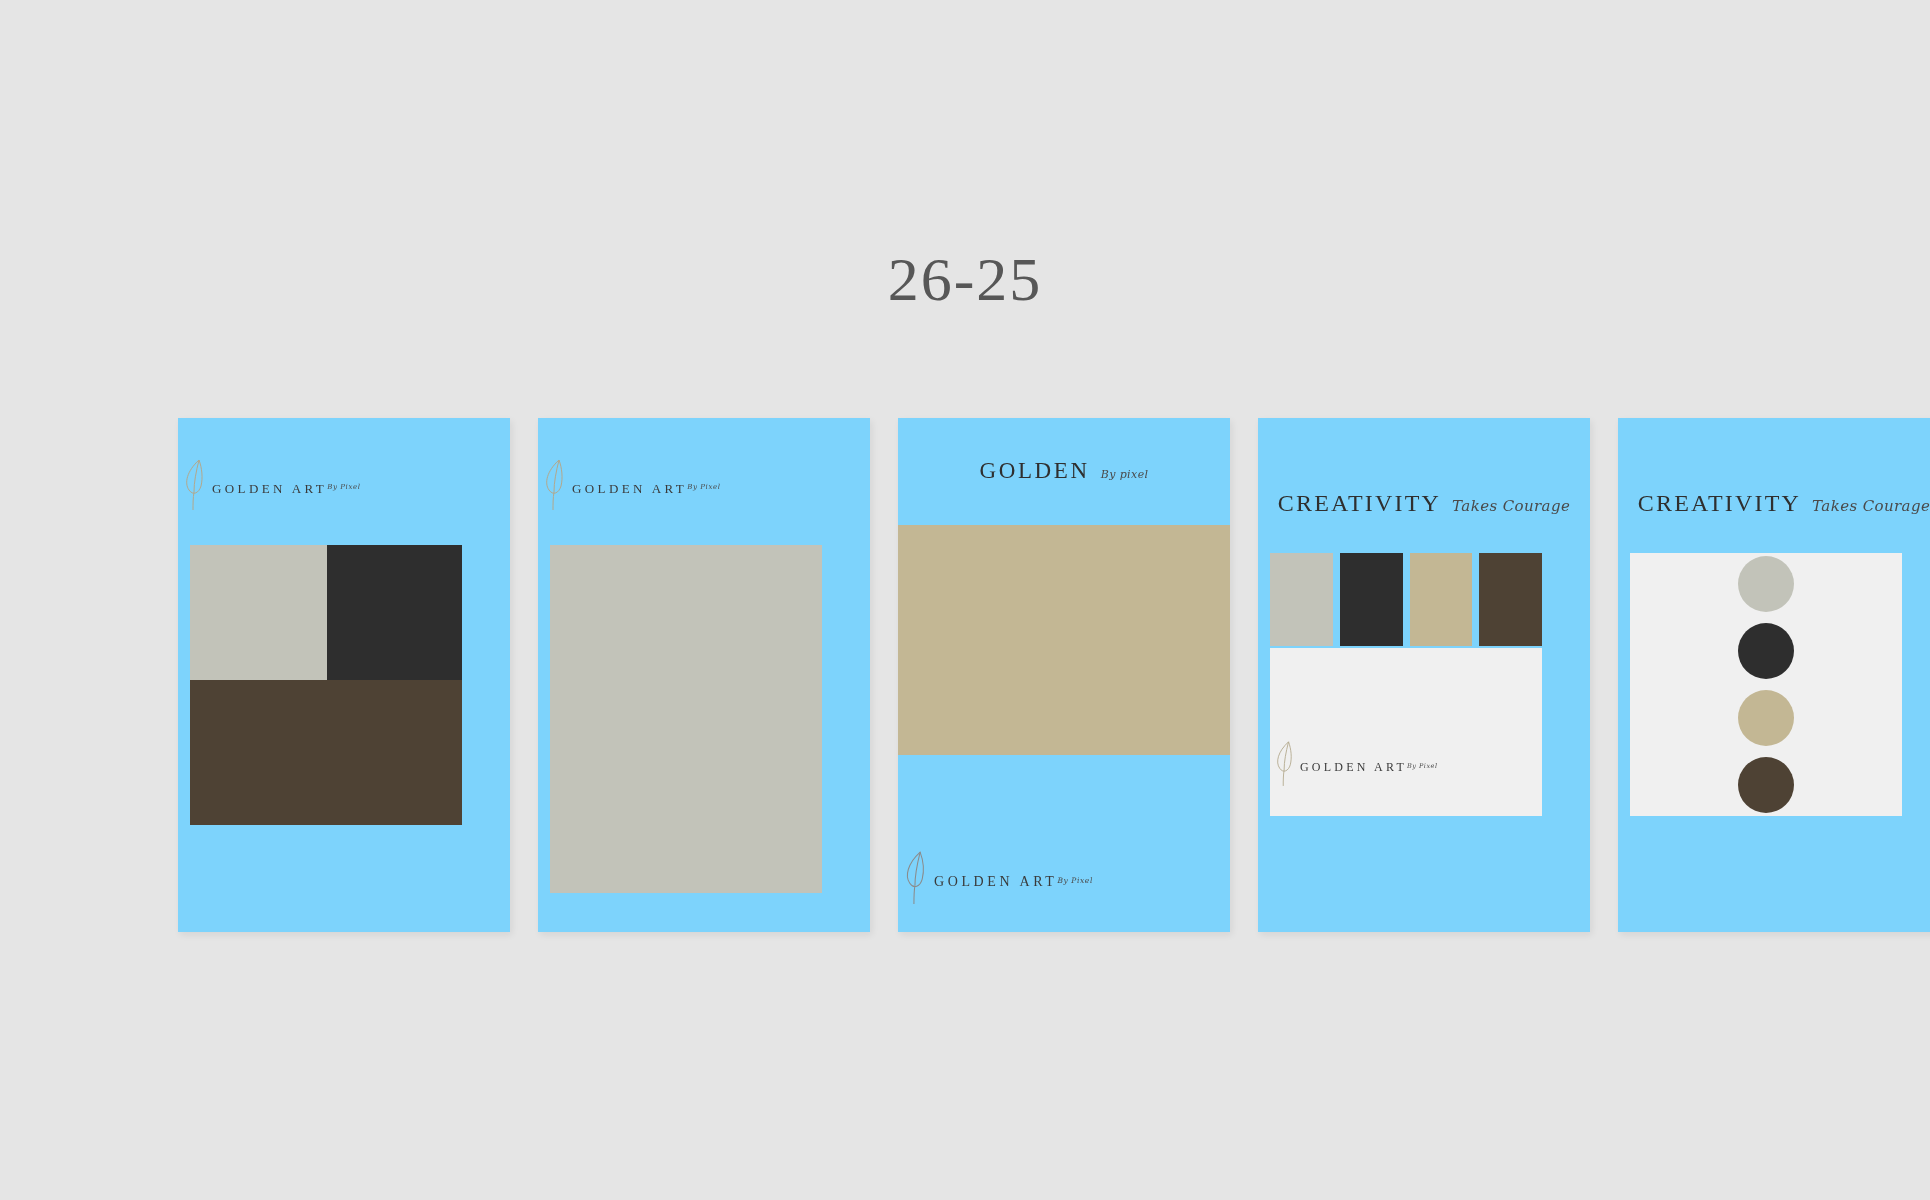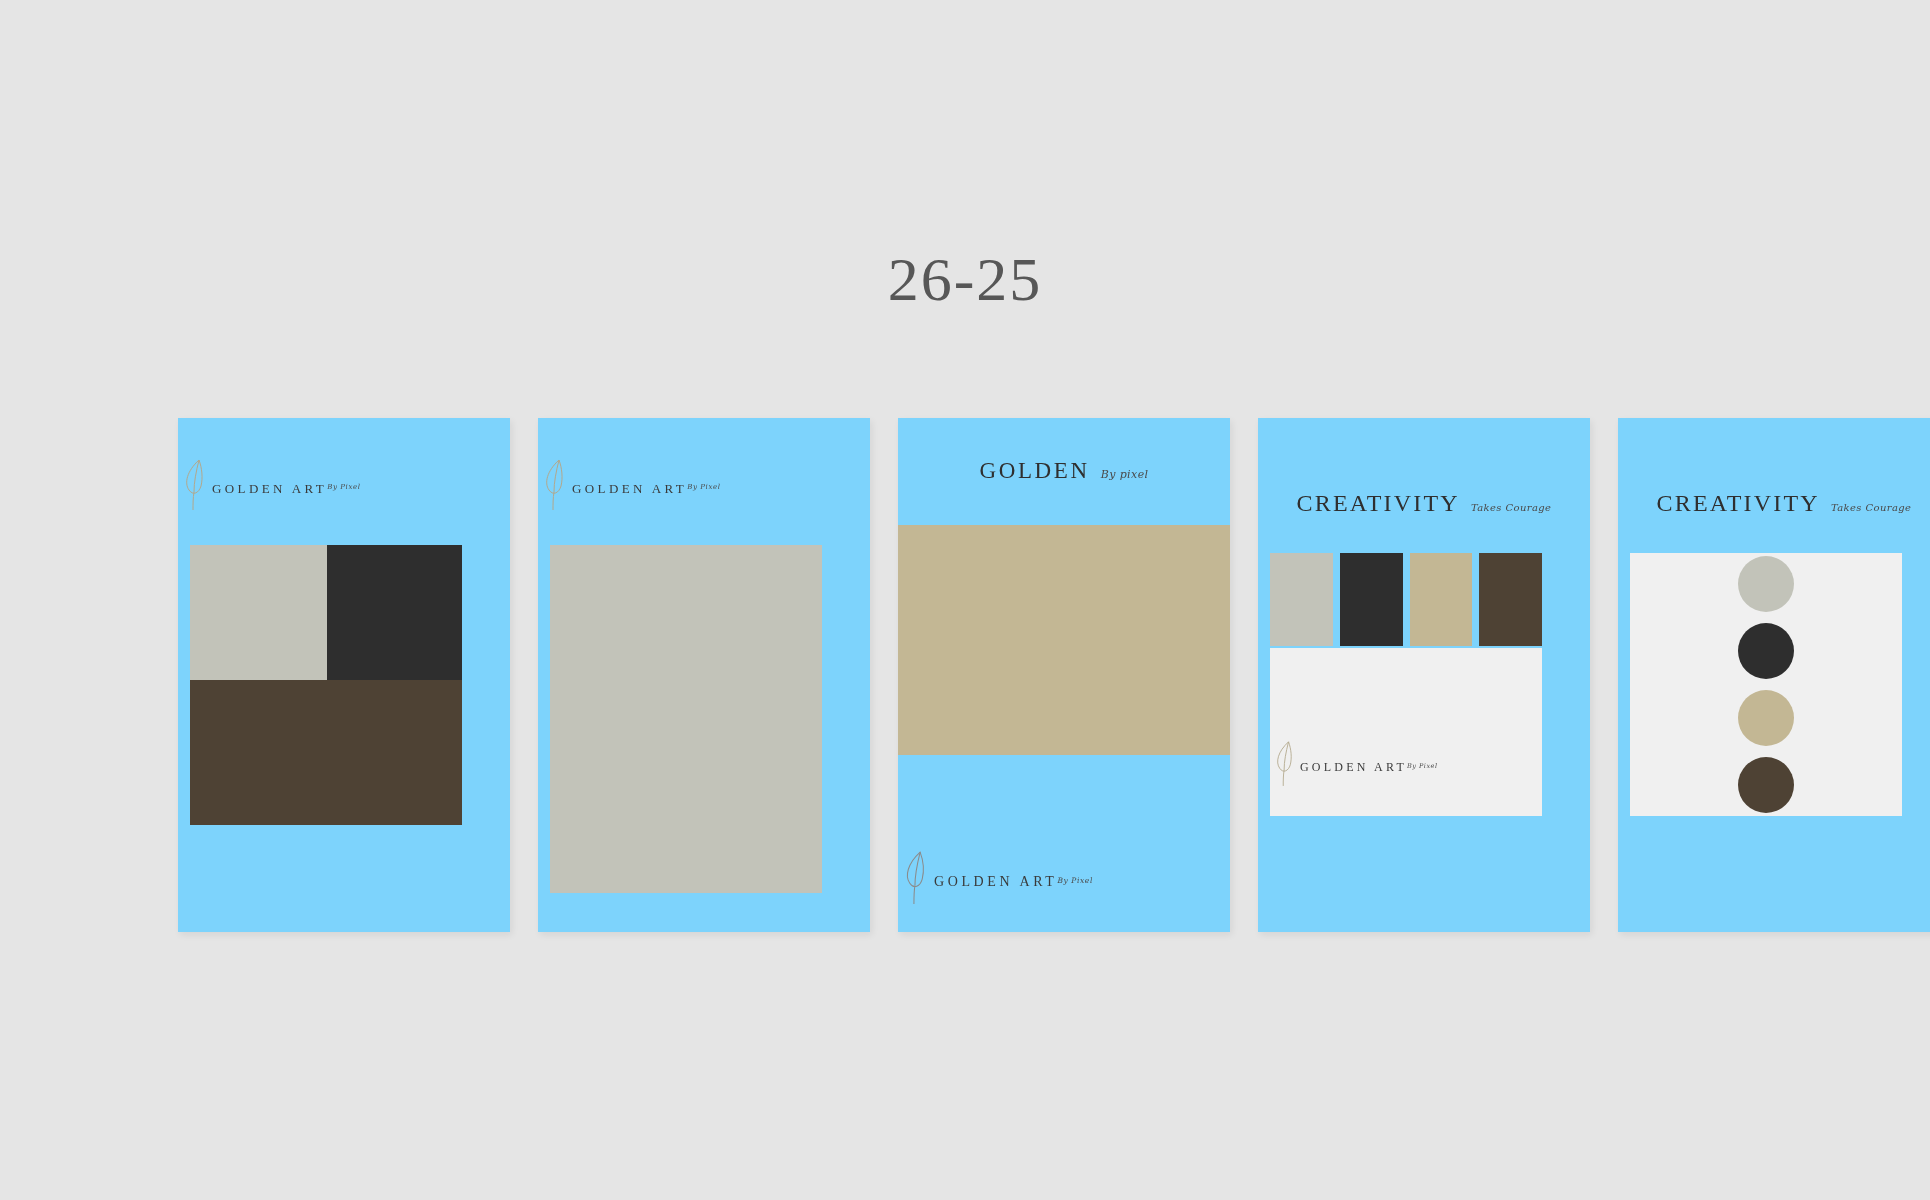--- a/index.html
+++ b/index.html
@@ -160,21 +160,21 @@
     letter-spacing: 0.6px;
     margin-top: 6px;
   }
 
   
   .headline-row.compact .headline-serif {
     font-size: 24px;
     letter-spacing: 2.2px;
     margin-top: 32px;
   }
-  .headline-row.compact .headline-script { font-size: 10px; }
+  .headline-row.compact .headline-script { font-size: 15px; }
 
   .swatch-strip {
     position: absolute;
     left: 12px;
     top: 135px;
     width: 272px;
     height: 93px;
     display: flex;
     gap: 7px;
   }

